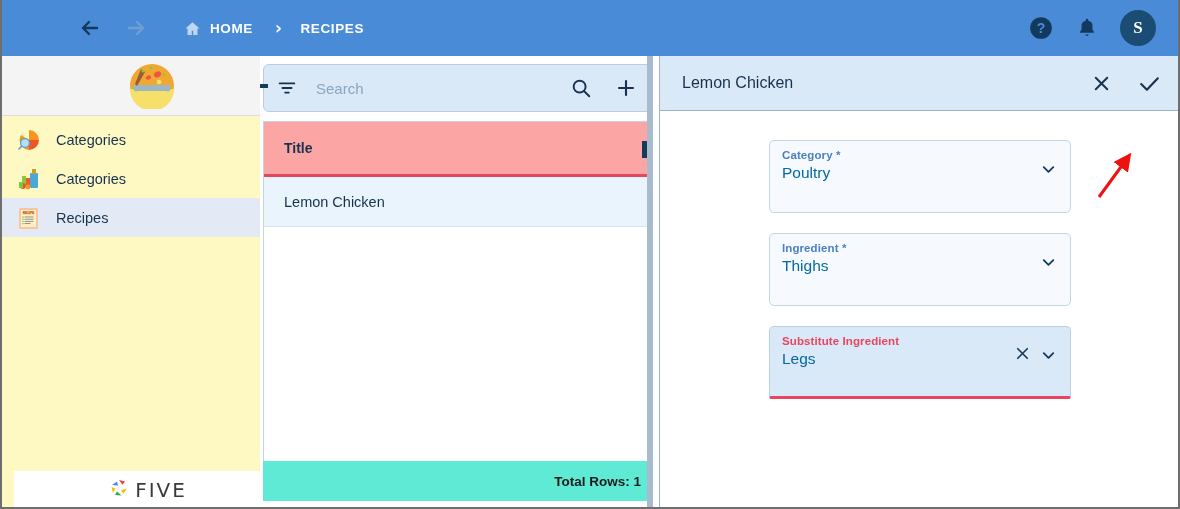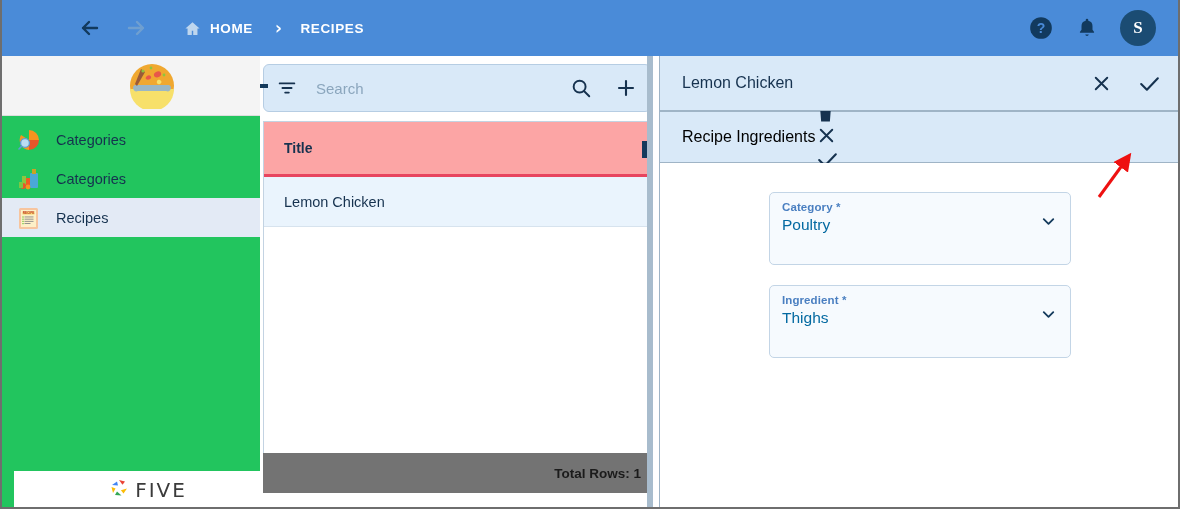--- a/index.html
+++ b/index.html
@@ -90,21 +90,21 @@
     font-size: 17px; font-weight: bold;
     font-family: "Liberation Serif", serif;
   }
 
   
   .sidebar {
     position: absolute;
     top: 56px; left: 0;
     width: 300px;
     height: 453px;
-    background: #22c55e;
+    background: #fef9c3;
     border-right: 1px solid #cccccc;
   }
   .sidebar-logo {
     height: 60px;
     display: flex; align-items: center; justify-content: center;
     border-bottom: 1px solid #dddddd;
     background: #f4f4f4;
   }
   .salad {
     width: 46px; height: 46px;
@@ -204,23 +204,23 @@
     background: #eaf4fd;
     border-bottom: 1px solid #d7e3ee;
     font-size: 14.5px;
     color: #16324f;
     cursor: pointer;
   }
   .grid-body-fill { background: #ffffff; height: 240px; }
 
   .grid-footer {
     position: absolute;
-    left: 3px; bottom: 16px;
+    left: 3px; bottom: 8px;
     width: 388px; height: 40px;
-    background: #737373;
+    background: #5eead4;
     display: flex; align-items: center; justify-content: flex-end;
     padding-right: 10px;
     font-size: 13.5px; font-weight: bold;
     color: #1b1b1b;
   }
 
   .panel-gap-scroll {
     position: absolute;
     top: 56px; left: 645px;
     width: 6px; height: 453px;
@@ -511,40 +511,20 @@
           </svg>
         </span>
         <span class="act">
           <svg width="25" height="25" viewBox="0 0 24 24" fill="none" stroke="#16324f" stroke-width="2" stroke-linecap="round" stroke-linejoin="round">
             <path d="M4 12.5l5.5 5.5L20 7"></path>
           </svg>
         </span>
       </span>
     </div>
 
-    <div class="detail-bar2">
-      <span class="title">Recipe Ingredients</span>
-      <span class="actions">
-        <span class="act">
-          <svg width="21" height="21" viewBox="0 0 24 24" fill="#16324f">
-            <path d="M9 3h6l1 2h4v2H4V5h4zM6 8h12l-1 13H7z"></path>
-          </svg>
-        </span>
-        <span class="act">
-          <svg width="23" height="23" viewBox="0 0 24 24" stroke="#16324f" stroke-width="2" stroke-linecap="round">
-            <path d="M6 6l12 12M18 6L6 18"></path>
-          </svg>
-        </span>
-        <span class="act">
-          <svg width="25" height="25" viewBox="0 0 24 24" fill="none" stroke="#16324f" stroke-width="2" stroke-linecap="round" stroke-linejoin="round">
-            <path d="M4 12.5l5.5 5.5L20 7"></path>
-          </svg>
-        </span>
-      </span>
-    </div>
 
     <div class="form-area">
 
       <div class="field">
         <div class="flabel">Category *</div>
         <div class="fvalue">Poultry</div>
         <span class="chev">
           <svg width="19" height="19" viewBox="0 0 24 24" fill="none" stroke="#143a5c" stroke-width="2.3" stroke-linecap="round" stroke-linejoin="round">
             <path d="M6 9l6 6 6-6"></path>
           </svg>
@@ -554,20 +534,34 @@
       <div class="field">
         <div class="flabel">Ingredient *</div>
         <div class="fvalue">Thighs</div>
         <span class="chev">
           <svg width="19" height="19" viewBox="0 0 24 24" fill="none" stroke="#143a5c" stroke-width="2.3" stroke-linecap="round" stroke-linejoin="round">
             <path d="M6 9l6 6 6-6"></path>
           </svg>
         </span>
       </div>
 
+      <div class="field focused">
+        <div class="flabel">Substitute Ingredient</div>
+        <div class="fvalue">Legs</div>
+        <span class="clear">
+          <svg width="19" height="19" viewBox="0 0 24 24" stroke="#143a5c" stroke-width="2.1" stroke-linecap="round">
+            <path d="M6 6l12 12M18 6L6 18"></path>
+          </svg>
+        </span>
+        <span class="chev">
+          <svg width="19" height="19" viewBox="0 0 24 24" fill="none" stroke="#143a5c" stroke-width="2.3" stroke-linecap="round" stroke-linejoin="round">
+            <path d="M6 9l6 6 6-6"></path>
+          </svg>
+        </span>
+      </div>
 
     </div>
   </div>
 
   <div class="annot">
     <svg width="50" height="52" viewBox="0 0 50 52">
       <defs>
         <marker id="ah" markerWidth="6" markerHeight="6" refX="3" refY="3" orient="auto">
           <path d="M0,0 L6,3 L0,6 z" fill="#ee1111"></path>
         </marker>

